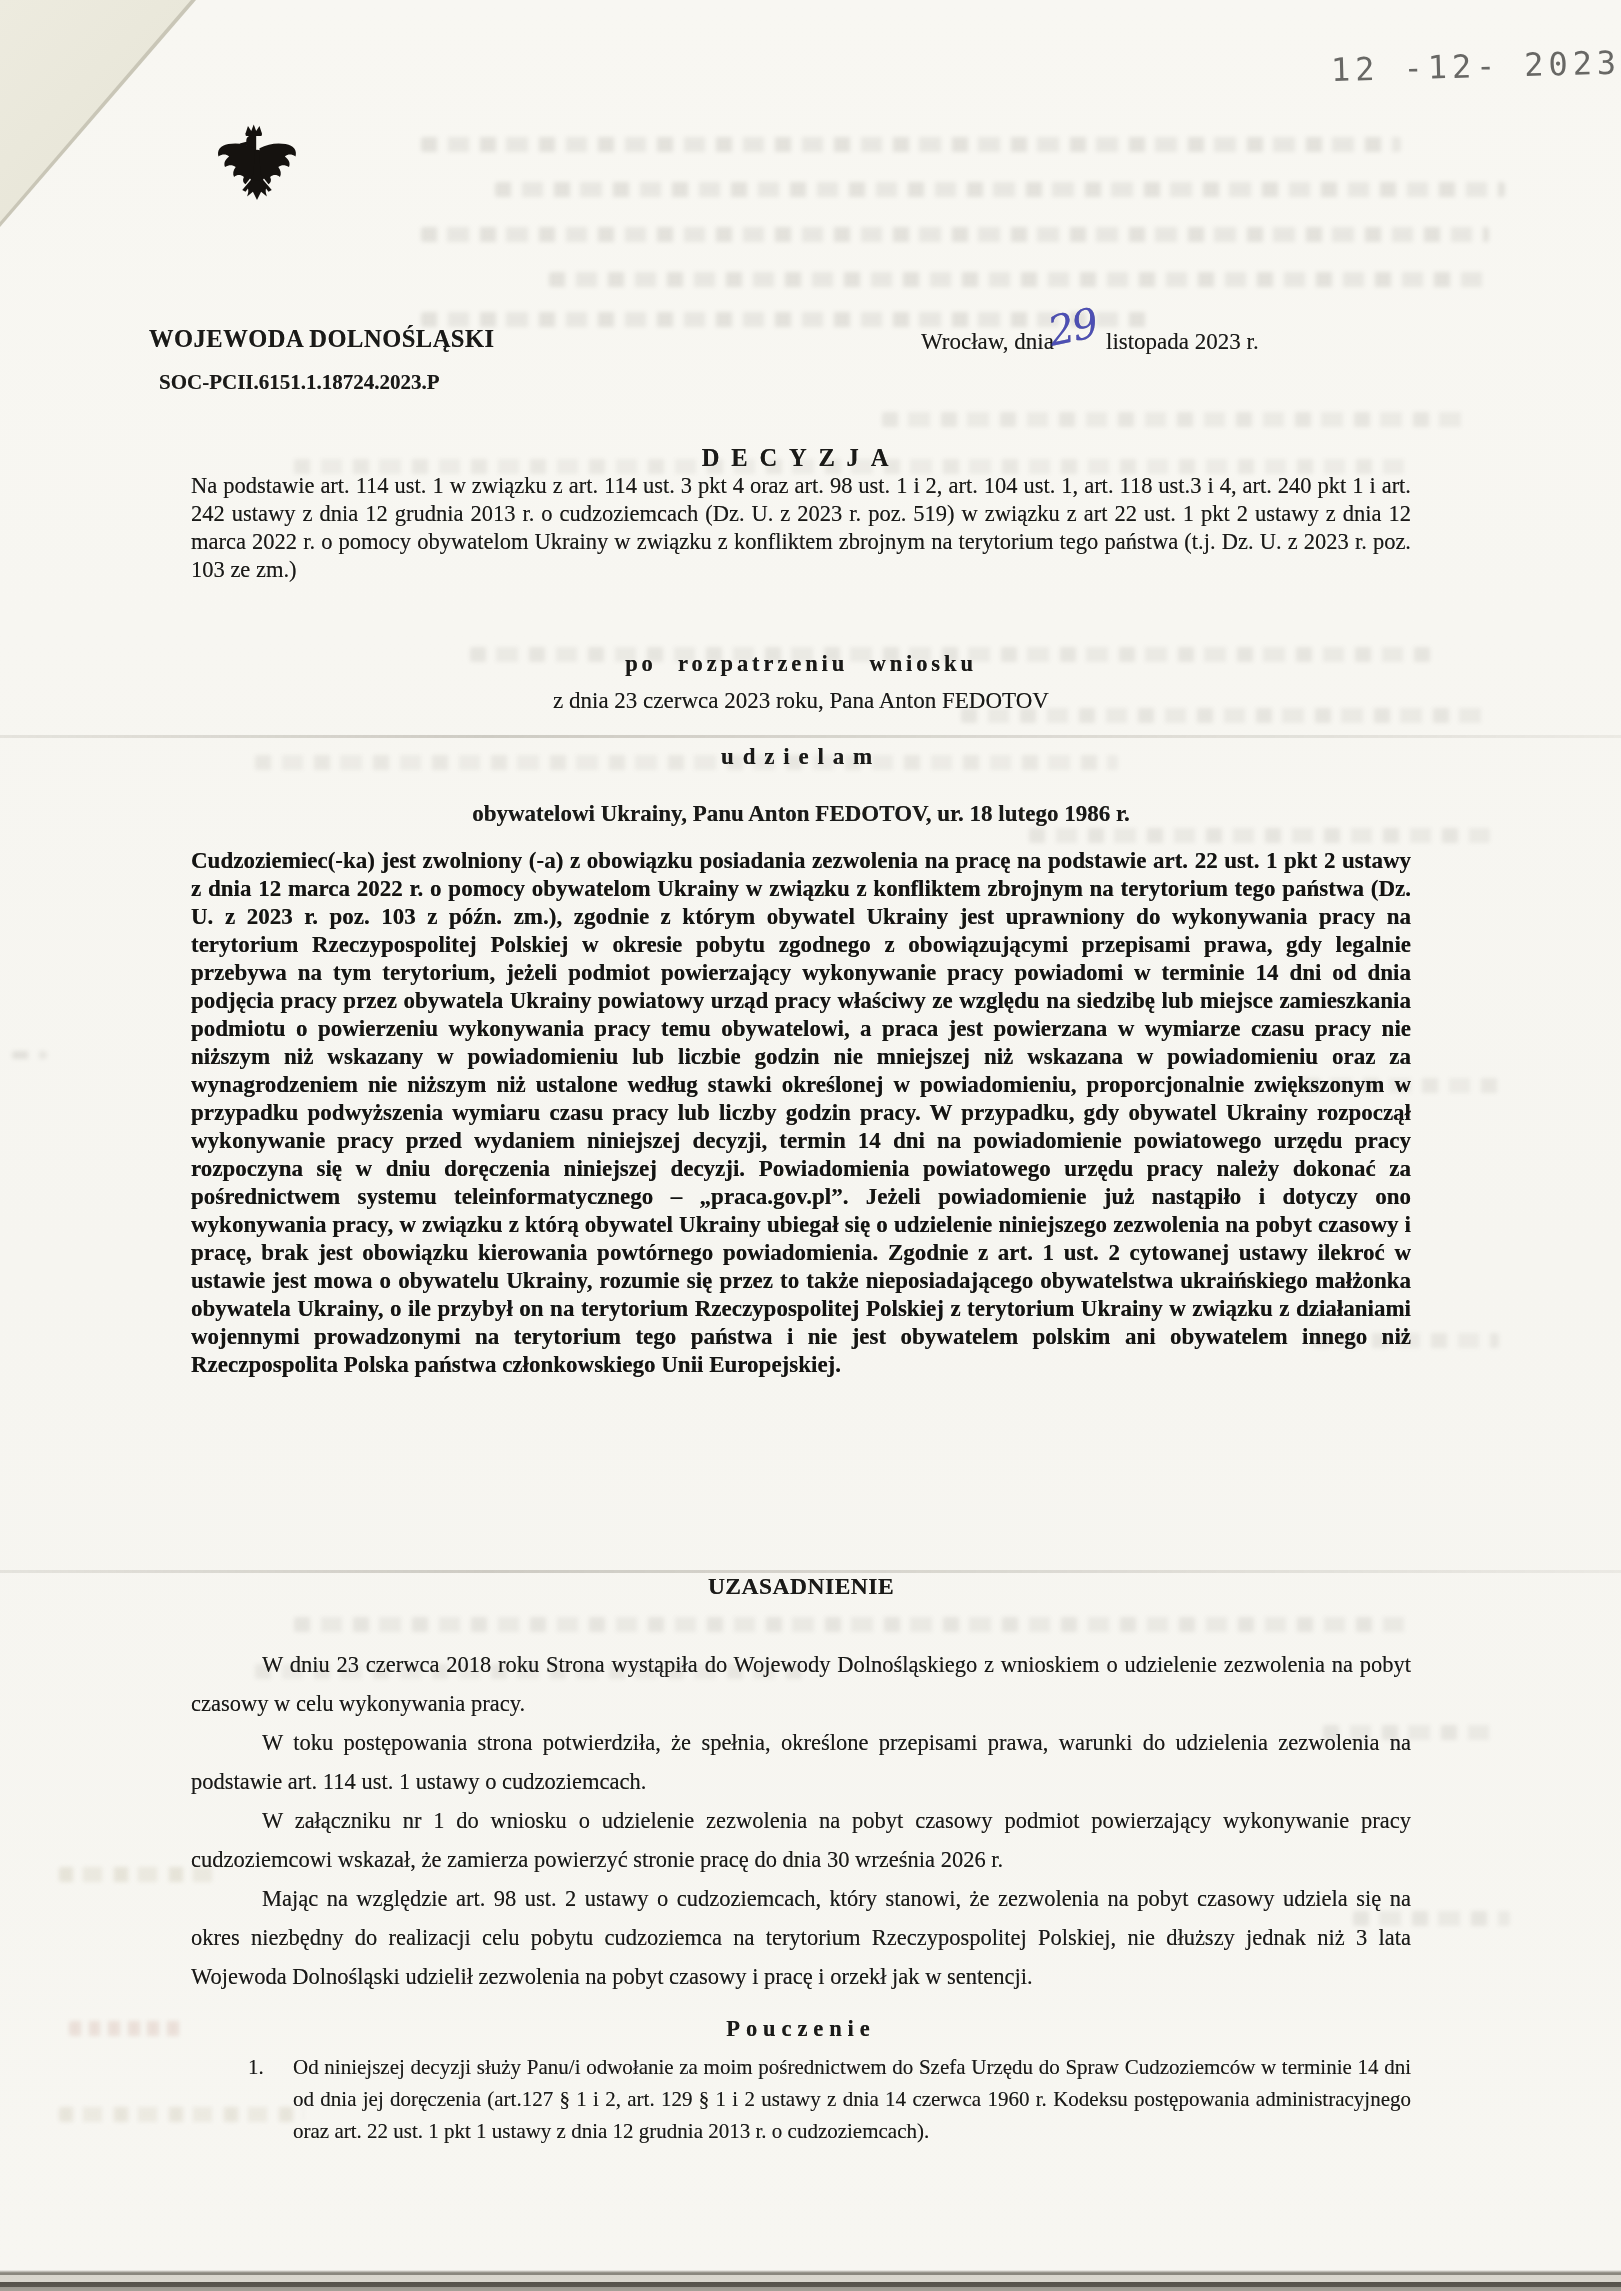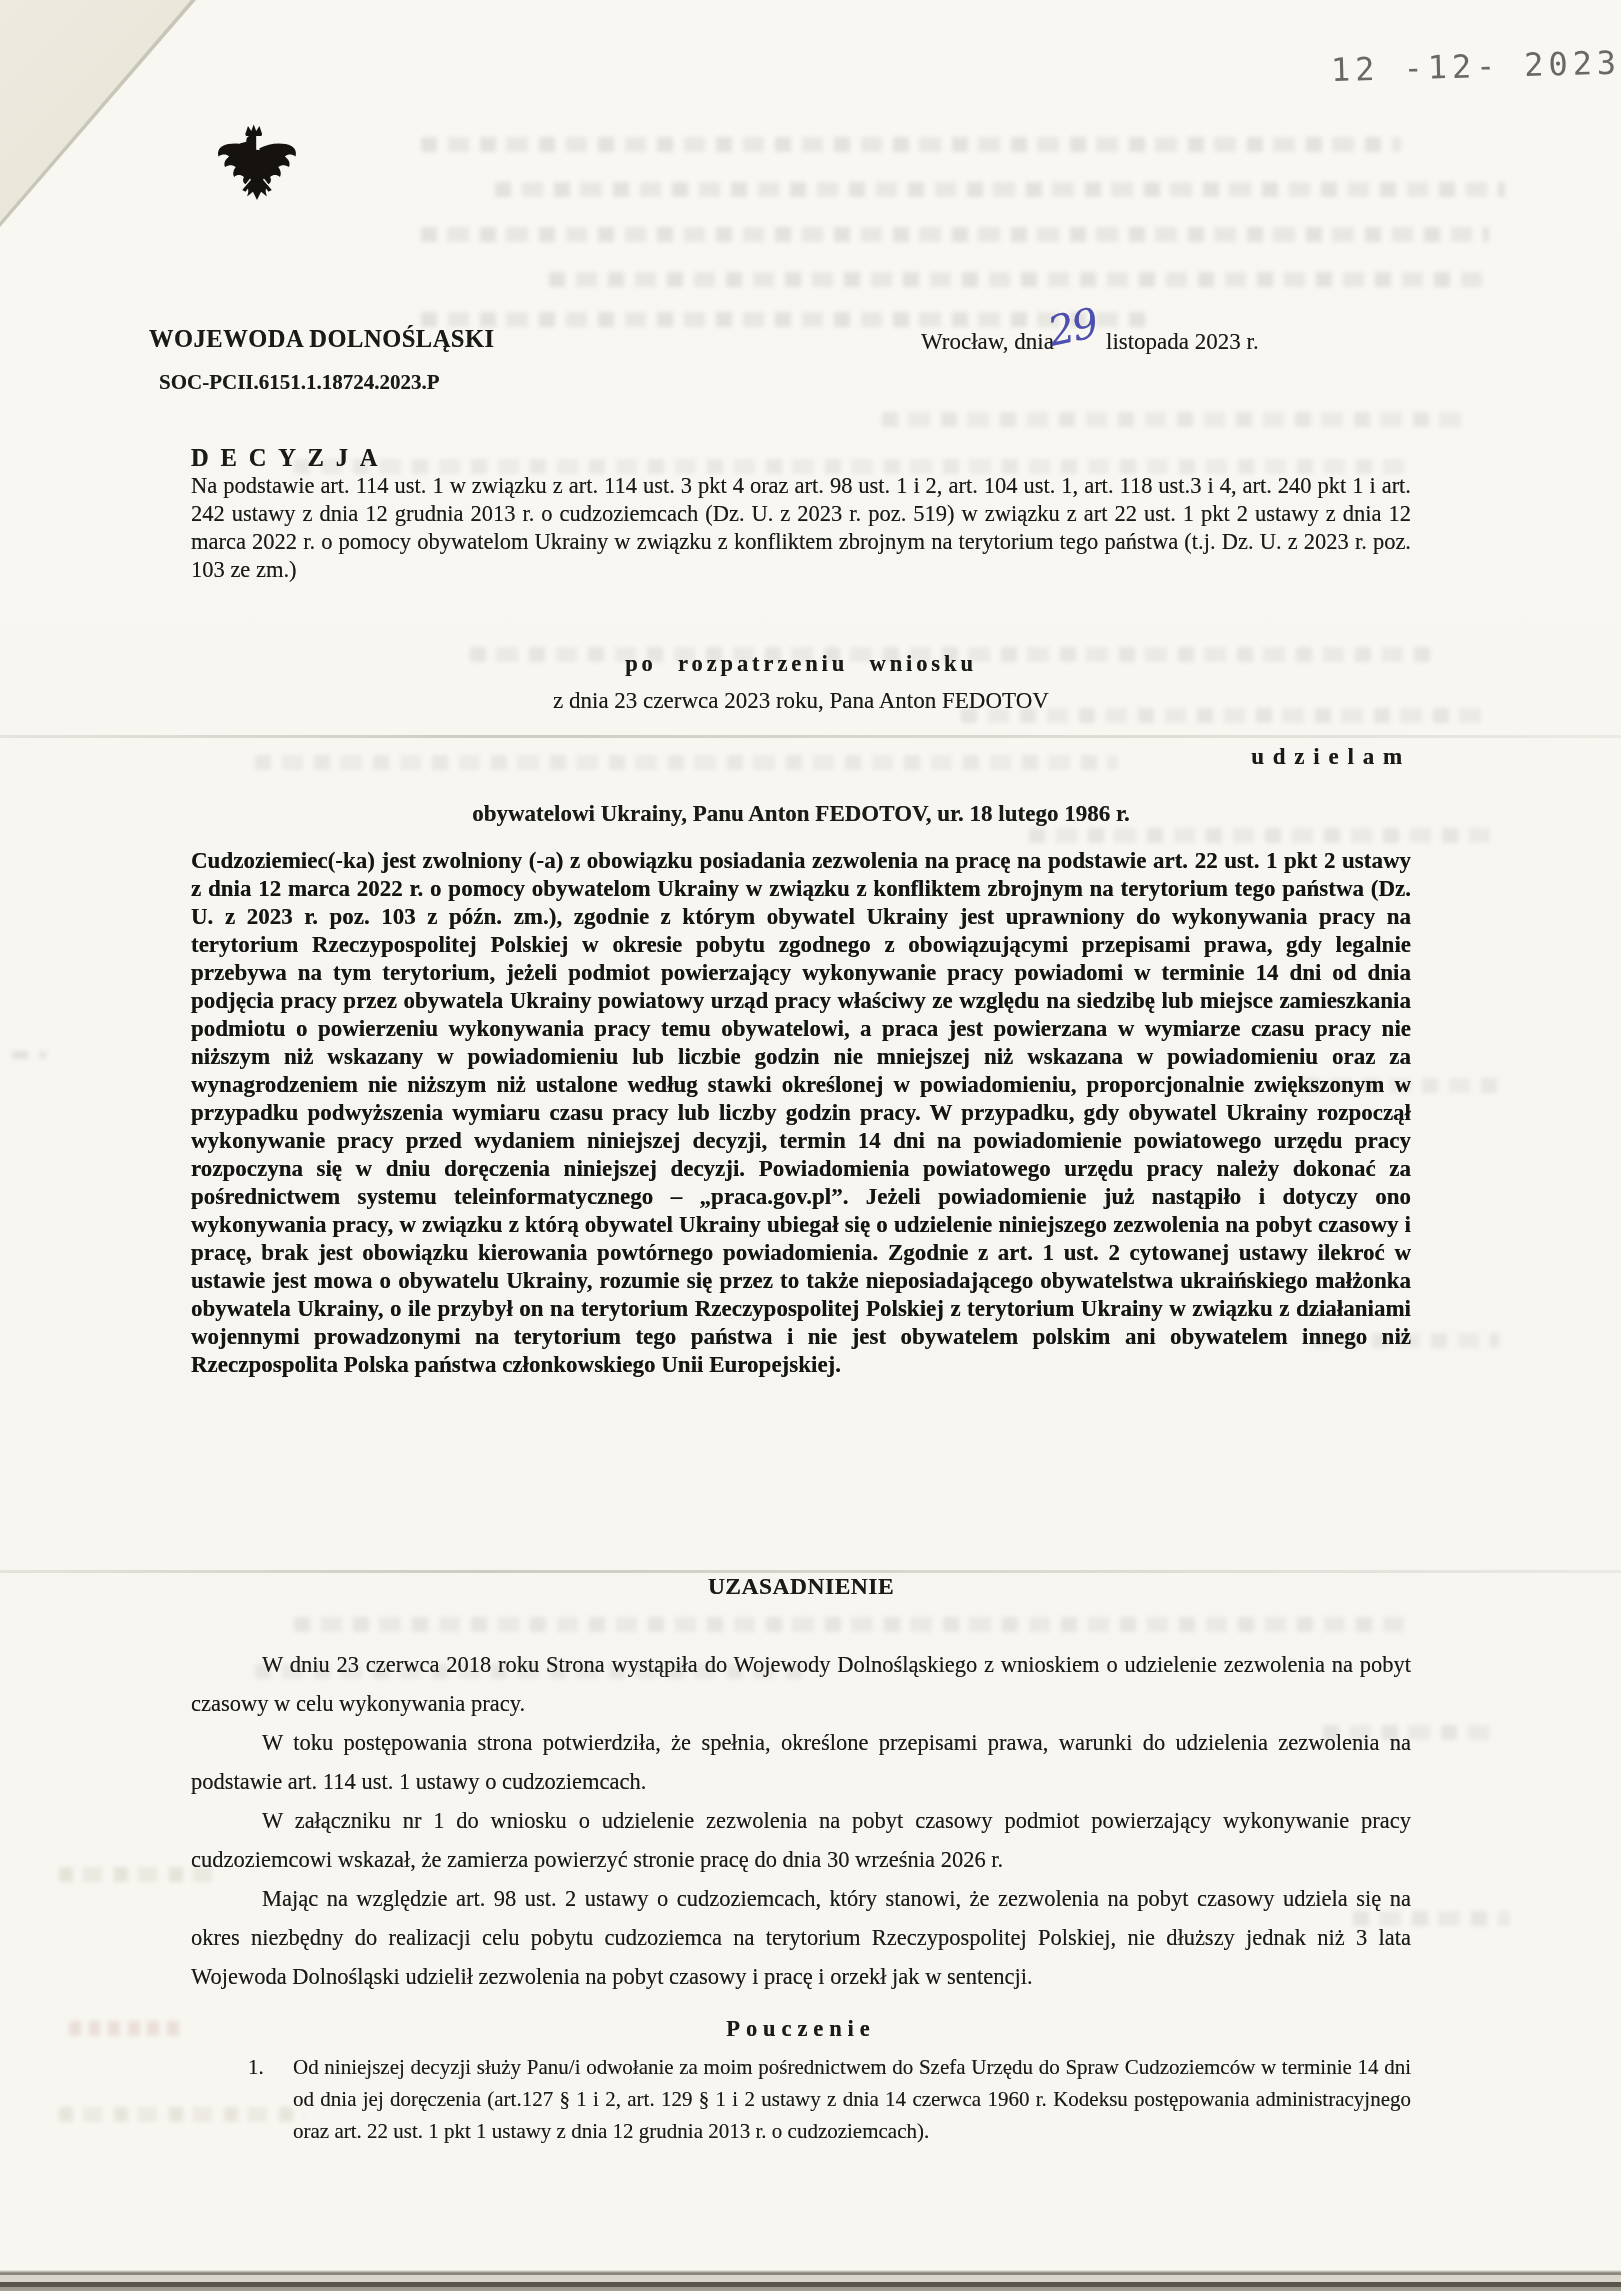--- a/index.html
+++ b/index.html
@@ -33,29 +33,29 @@
     text-shadow:0 0 0.4px rgba(0,0,0,.45);}
   .place-date{position:absolute;left:921px;top:329px;font-size:23px;white-space:nowrap;
     text-shadow:0 0 0.4px rgba(0,0,0,.4);}
   .hand-day{display:inline-block;color:#3b3eae;font-family:"DejaVu Serif",serif;
     font-style:italic;font-size:41px;line-height:0;letter-spacing:-2px;
     transform:rotate(-12deg) translateY(-7.8px);margin:0 2px 0 -3.9px;opacity:.9;}
   
   .col{position:absolute;left:191px;width:1220px;}
   .col-top{top:0;}
   .col-bottom{top:1572px;}
-  .h-decyzja{margin-top:443px;text-align:left;font-size:24.5px;font-weight:bold;
+  .h-decyzja{margin-top:443px;text-align:center;font-size:24.5px;font-weight:bold;
     letter-spacing:11.8px;line-height:29px;text-shadow:0 0 0.5px rgba(0,0,0,.6);}
   .legal{font-size:22.5px;line-height:28px;text-align:justify;
     text-shadow:0 0 0.4px rgba(0,0,0,.5);}
   .h-rozp{margin-top:65px;text-align:center;font-size:22.5px;font-weight:bold;
     letter-spacing:3.9px;word-spacing:11.8px;line-height:29px;text-shadow:0 0 0.5px rgba(0,0,0,.55);}
   .l-zdnia{margin-top:7.8px;text-align:center;font-size:23px;line-height:29px;
     text-shadow:0 0 0.5px rgba(0,0,0,.5);}
-  .h-udzielam{margin-top:27.4px;text-align:right;font-size:23px;font-weight:bold;
+  .h-udzielam{margin-top:27.4px;text-align:center;font-size:23px;font-weight:bold;
     letter-spacing:8.8px;line-height:29px;text-shadow:0 0 0.5px rgba(0,0,0,.55);}
   .l-scope{margin-top:8.8px;text-align:center;font-size:23px;font-weight:bold;line-height:29px;
     text-shadow:0 0 0.5px rgba(0,0,0,.55);}
   .l-benef{margin-top:27.4px;text-align:center;font-size:23px;font-weight:bold;line-height:29px;
     text-shadow:0 0 0.5px rgba(0,0,0,.55);}
   .sentencja{margin-top:19px;font-size:23px;font-weight:bold;line-height:28px;
     text-align:justify;color:#141412;text-shadow:0 0 0.5px rgba(0,0,0,.55);}
   .h-uzas{text-align:center;font-size:23.5px;font-weight:bold;line-height:29px;
     letter-spacing:0.5px;text-shadow:0 0 0.5px rgba(0,0,0,.6);}
   .just p{margin:0;font-size:22.5px;line-height:39px;text-align:justify;

